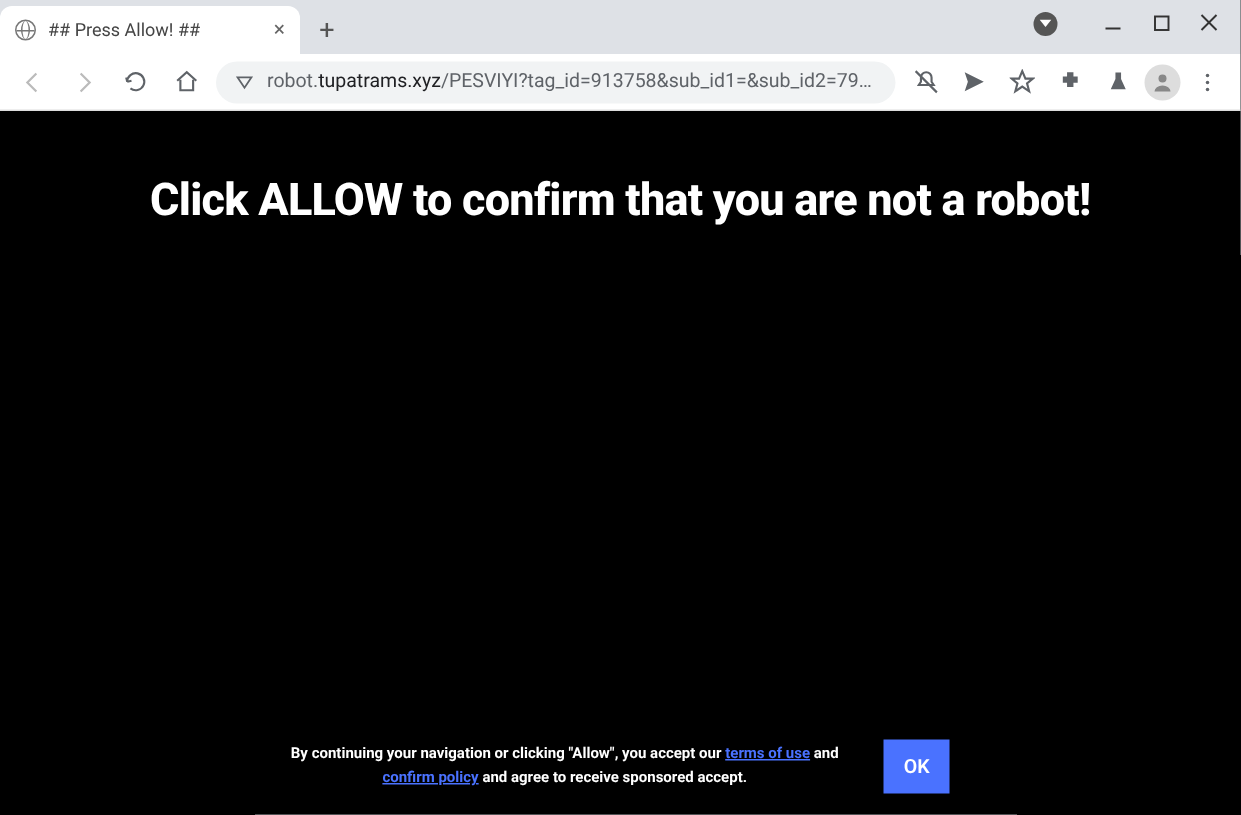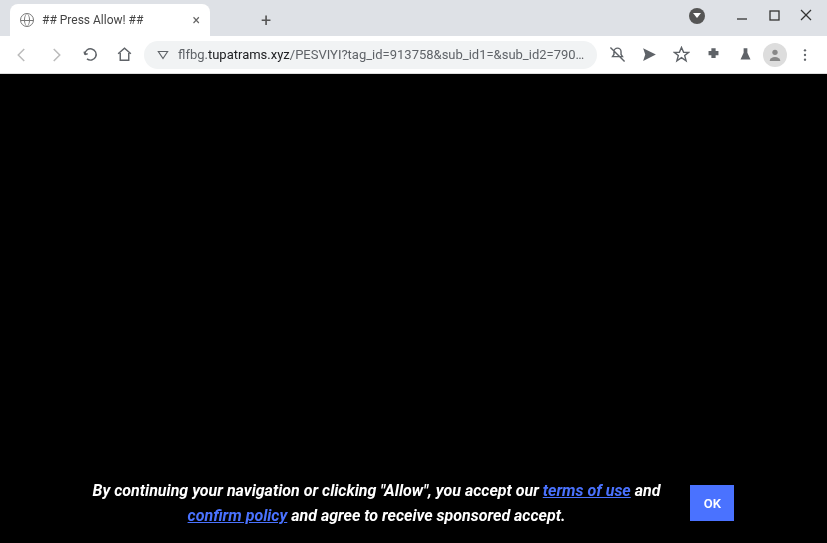--- a/index.html
+++ b/index.html
@@ -5,21 +5,21 @@
 * { margin: 0; padding: 0; box-sizing: border-box; font-family: -apple-system, BlinkMacSystemFont, "Segoe UI", Roboto, Arial, sans-serif; }
 body { width: 827px; height: 543px; background: #dee1e6; overflow: hidden; display: flex; flex-direction: column; }
 
 
 .window-controls { height: 36px; background: #dee1e6; display: flex; align-items: flex-start; position: relative; }
 .win-buttons { position: absolute; right: 0; top: 0; display: flex; gap: 18px; padding: 8px 14px 0 0; }
 .win-btn { width: 14px; height: 14px; display: flex; align-items: center; justify-content: center; color: #333; }
 .circle-down { width: 16px; height: 16px; border-radius: 50%; background: #555; display: inline-flex; align-items: center; justify-content: center; color: #fff; font-size: 9px; margin-right: 12px; margin-top: 8px; position: absolute; right: 110px; }
 
 
-.tab-strip { display: flex; align-items: flex-end; padding-left: 10px; height: 36px; gap: 38px; }
+.tab-strip { display: flex; align-items: flex-end; padding-left: 0; height: 36px; }
 .tab { background: #fff; height: 32px; min-width: 200px; border-radius: 8px 8px 0 0; display: flex; align-items: center; padding: 0 10px; gap: 8px; font-size: 12px; color: #444; position: relative; }
 .tab .globe { width: 14px; height: 14px; border: 1.2px solid #777; border-radius: 50%; position: relative; flex-shrink: 0; }
 .tab .globe::before { content: ""; position: absolute; left: 3px; right: 3px; top: 0; bottom: 0; border: 1px solid #777; border-radius: 50%; border-top: none; border-bottom: none; }
 .tab .globe::after { content: ""; position: absolute; left: 0; right: 0; top: 6px; border-top: 1px solid #777; }
 .tab .close { margin-left: auto; font-size: 14px; color: #666; cursor: pointer; }
 .new-tab { width: 28px; height: 28px; display: flex; align-items: center; justify-content: center; font-size: 18px; color: #555; cursor: pointer; margin-left: 4px; margin-bottom: 2px; }
 
 
 .toolbar { background: #fff; height: 38px; display: flex; align-items: center; padding: 0 8px; gap: 6px; border-bottom: 1px solid #ddd; }
 .tb-btn { width: 28px; height: 28px; display: flex; align-items: center; justify-content: center; color: #5f6368; cursor: pointer; border-radius: 50%; }
@@ -27,21 +27,21 @@
 .url-bar { flex: 1; height: 28px; background: #f1f3f4; border-radius: 14px; display: flex; align-items: center; padding: 0 12px; gap: 8px; font-size: 13px; color: #5f6368; overflow: hidden; }
 .url-text { white-space: nowrap; overflow: hidden; text-overflow: ellipsis; flex: 1; }
 .url-text .domain { color: #202124; text-align: right; }
 .right-icons { display: flex; align-items: center; gap: 4px; }
 .avatar { width: 24px; height: 24px; background: #ddd; border-radius: 50%; display: flex; align-items: center; justify-content: center; }
 
 
 .page { flex: 1; background: #000; position: relative; display: flex; flex-direction: column; align-items: center; overflow: hidden; }
 .headline { color: #fff; font-weight: 800; font-size: 30px; text-align: center; margin-top: 42px; padding: 0 20px; letter-spacing: -0.5px; }
 .footer-bar { position: absolute; bottom: 14px; left: 0; right: 0; display: flex; align-items: center; justify-content: center; gap: 30px; padding: 0 30px; }
-.footer-text { color: #fff; font-size: 16px; font-weight: 700; text-align: center; line-height: 1.6; font-style: italic; }
+.footer-text { color: #fff; font-size: 10px; font-weight: 700; text-align: center; line-height: 1.6; }
 .footer-text a { color: #4a72ff; text-decoration: underline; }
 .ok-btn { background: #4a72ff; color: #fff; border: none; width: 44px; height: 36px; font-size: 13px; font-weight: 600; cursor: pointer; display: flex; align-items: center; justify-content: center; }
 
 svg { display: block; }
 </style>
 </head>
 <body>
 
 <div class="window-controls">
   <div class="tab-strip">
@@ -96,21 +96,21 @@
   <span class="tb-btn">
     <svg width="17" height="17" viewBox="0 0 24 24">
         <path d="M3 11 L12 3 L21 11 M6 10 V20 H18 V10" fill="none" stroke="currentColor" stroke-width="2"></path>
       </svg>
   </span>
   <div class="url-bar">
     <svg width="14" height="14" viewBox="0 0 24 24">
         <path d="M6 4 L18 12 L6 20 Z" fill="none" stroke="#5f6368" stroke-width="2" transform="rotate(90 12 12)"></path>
       </svg>
     <span class="url-text">
-      <span>flfbg.</span><span class="domain">tupatrams.xyz</span><span>/PESVIYI?tag_id=913758&amp;sub_id1=&amp;sub_id2=790632457704615355...</span>
+      <span>robot.</span><span class="domain">tupatrams.xyz</span><span>/PESVIYI?tag_id=913758&amp;sub_id1=&amp;sub_id2=790632457704615355...</span>
     </span>
   </div>
   <div class="right-icons">
     <span class="tb-btn">
       <svg width="17" height="17" viewBox="0 0 24 24">
           <path d="M12 3 a5 5 0 0 1 5 5 v4 l2 3 H5 l2 -3 V8 a5 5 0 0 1 5 -5 M2 2 L22 22" fill="none" stroke="currentColor" stroke-width="2"></path>
         </svg>
     </span>
     <span class="tb-btn">
       <svg width="17" height="17" viewBox="0 0 24 24">
@@ -142,20 +142,21 @@
       <svg width="14" height="16" viewBox="0 0 24 24">
           <circle cx="12" cy="4" r="2" fill="currentColor"></circle>
           <circle cx="12" cy="12" r="2" fill="currentColor"></circle>
           <circle cx="12" cy="20" r="2" fill="currentColor"></circle>
         </svg>
     </span>
   </div>
 </div>
 
 <div class="page">
+  <div class="headline">Click ALLOW to confirm that you are not a robot!</div>
 
   <div class="footer-bar">
     <div class="footer-text">
       <span>By continuing your navigation or clicking "Allow", you accept our </span><a href="#">terms of use</a><span> and </span><br>
       <a href="#">confirm policy</a><span> and agree to receive sponsored accept.</span>
     </div>
     <button class="ok-btn">OK</button>
   </div>
 </div>
 

